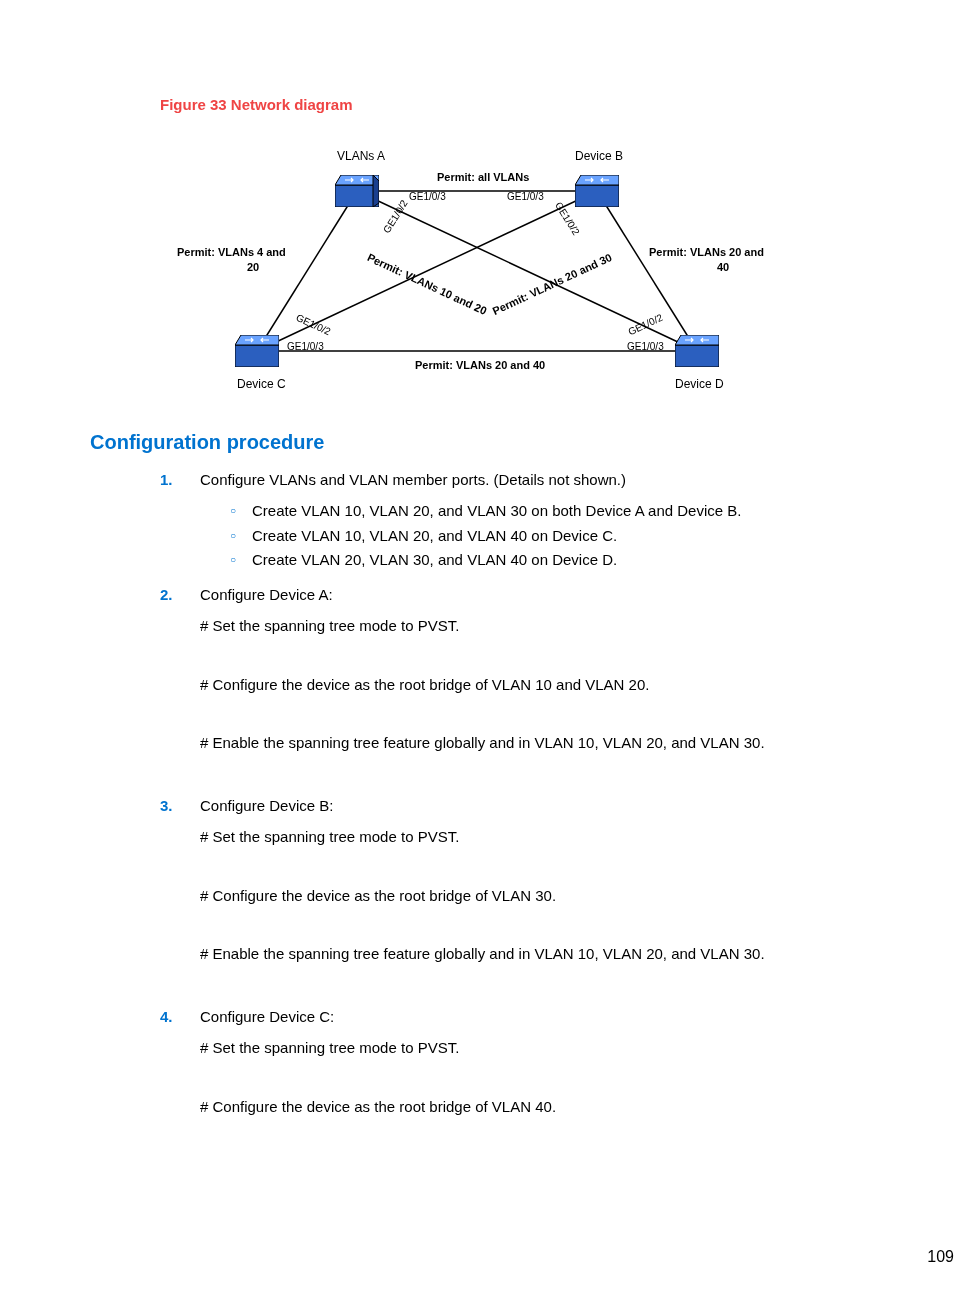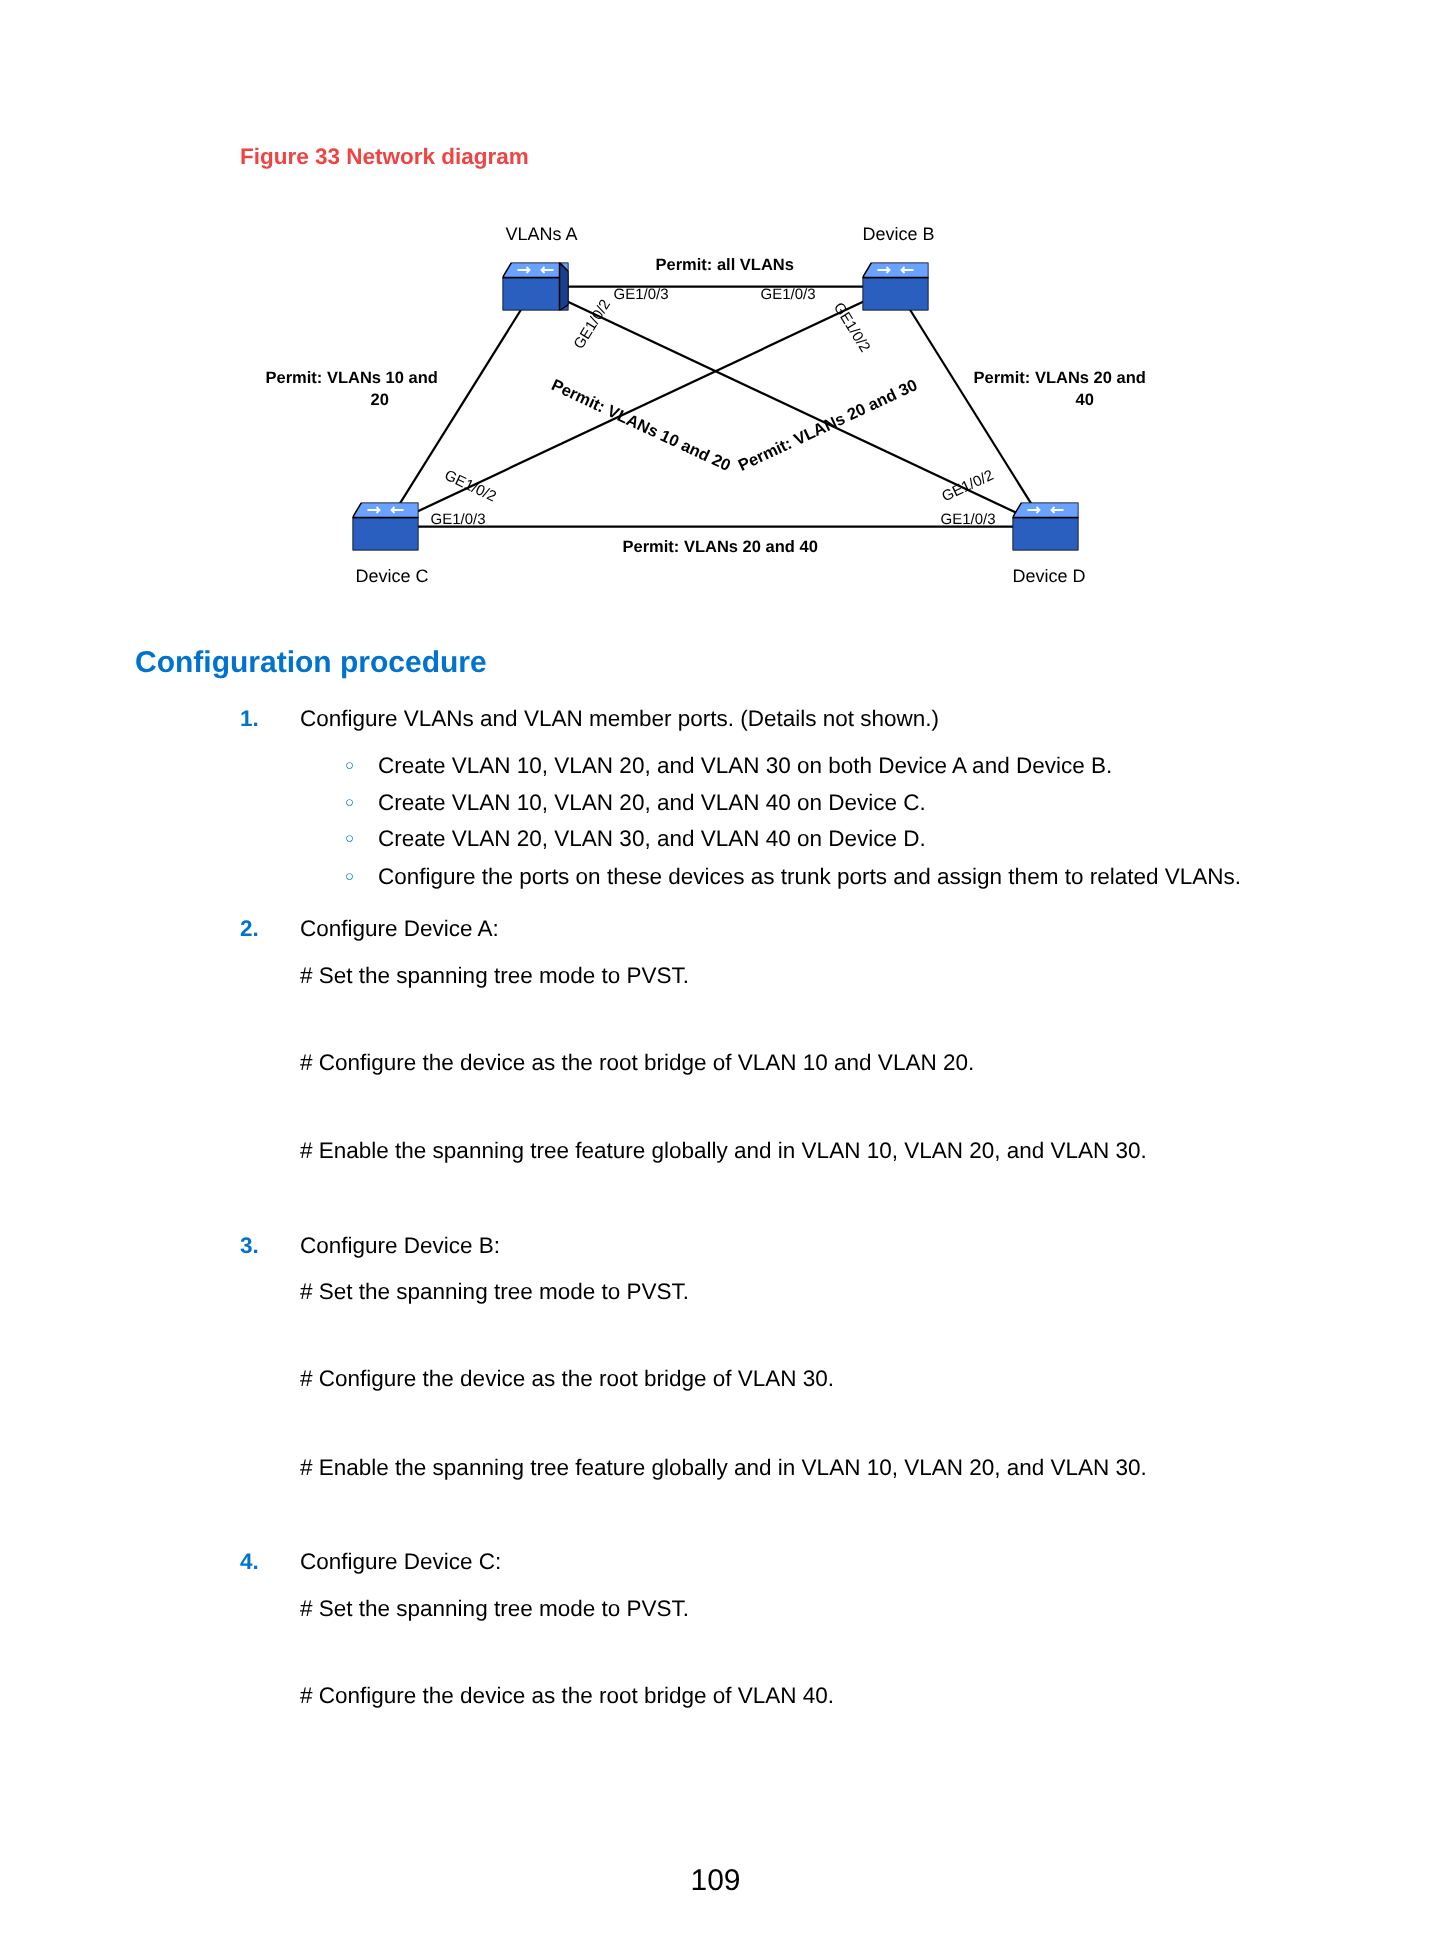--- a/index.html
+++ b/index.html
@@ -13,21 +13,21 @@
 .elabel.bold{font-weight:bold;font-size:11px}
 .section{color:#0073cf;font-weight:bold;font-size:20px;margin-top:20px;margin-bottom:14px}
 .ol1{list-style:none;padding-left:70px;margin:0}
 .ol1>li{font-size:15px;line-height:1.65;margin-bottom:10px;position:relative;padding-left:40px}
 .ol1>li .num{position:absolute;left:0;color:#0073cf;font-weight:bold}
 .sub{list-style:none;padding-left:30px;margin:6px 0}
 .sub li{position:relative;padding-left:22px;font-size:15px;line-height:1.65}
 .sub li:before{content:"○";position:absolute;left:0;color:#0073cf;font-size:10px;top:4px}
 .step{margin-top:6px;font-size:15px;line-height:1.65}
 .gap{height:28px}
-.pgnum{position:absolute;bottom:30px;left:0;right:0;text-align:center;font-size:20px}
+.pgnum{position:absolute;bottom:30px;left:0;right:0;text-align:right;font-size:16px}
 svg.lines{position:absolute;top:0;left:0;width:100%;height:100%}
 </style>
 </head>
 <body>
 
 <div class="page">
   <div class="fig-title">Figure 33 Network diagram</div>
 
   <div class="diagram">
     <svg class="lines" viewBox="0 0 560 280">
@@ -84,21 +84,21 @@
     <div class="dlabel" style="left:140px;top:28px">VLANs A</div>
     <div class="dlabel" style="left:378px;top:28px">Device B</div>
     <div class="dlabel" style="left:40px;top:256px">Device C</div>
     <div class="dlabel" style="left:478px;top:256px">Device D</div>
 
     <div class="elabel bold" style="left:240px;top:50px">Permit: all VLANs</div>
     <div class="elabel" style="left:212px;top:70px">GE1/0/3</div>
     <div class="elabel" style="left:310px;top:70px">GE1/0/3</div>
     <div class="elabel" style="left:180px;top:90px;transform:rotate(-58deg)">GE1/0/2</div>
     <div class="elabel" style="left:352px;top:92px;transform:rotate(58deg)">GE1/0/2</div>
-    <div class="elabel bold" style="left:-20px;top:125px">Permit: VLANs 10 and</div>
+    <div class="elabel bold" style="left:-20px;top:125px">Permit: VLANs 4 and</div>
     <div class="elabel bold" style="left:50px;top:140px">20</div>
     <div class="elabel bold" style="left:452px;top:125px">Permit: VLANs 20 and</div>
     <div class="elabel bold" style="left:520px;top:140px">40</div>
     <div class="elabel bold" style="left:165px;top:157px;transform:rotate(25deg)">Permit: VLANs 10 and 20</div>
     <div class="elabel bold" style="left:290px;top:157px;transform:rotate(-25deg)">Permit: VLANs 20 and 30</div>
     <div class="elabel" style="left:98px;top:198px;transform:rotate(25deg)">GE1/0/2</div>
     <div class="elabel" style="left:430px;top:198px;transform:rotate(-25deg)">GE1/0/2</div>
     <div class="elabel" style="left:90px;top:220px">GE1/0/3</div>
     <div class="elabel" style="left:430px;top:220px">GE1/0/3</div>
     <div class="elabel bold" style="left:218px;top:238px">Permit: VLANs 20 and  40</div>
@@ -107,21 +107,20 @@
   <div class="section">Configuration procedure</div>
 
   <ol class="ol1">
     <li>
       <span class="num">1.</span>
       <span>Configure VLANs and VLAN member ports. (Details not shown.)</span>
       <ul class="sub">
         <li>Create VLAN 10, VLAN 20, and VLAN 30 on both Device A and Device B.</li>
         <li>Create VLAN 10, VLAN 20, and VLAN 40 on Device C.</li>
         <li>Create VLAN 20, VLAN 30, and VLAN 40 on Device D.</li>
-        <li>Configure the ports on these devices as trunk ports and assign them to related VLANs.</li>
       </ul>
     </li>
     <li>
       <span class="num">2.</span>
       <span>Configure Device A:</span>
       <div class="step"># Set the spanning tree mode to PVST.</div>
       <div class="gap"></div>
       <div class="step"># Configure the device as the root bridge of VLAN 10 and VLAN 20.</div>
       <div class="gap"></div>
       <div class="step"># Enable the spanning tree feature globally and in VLAN 10, VLAN 20, and VLAN 30.</div>

